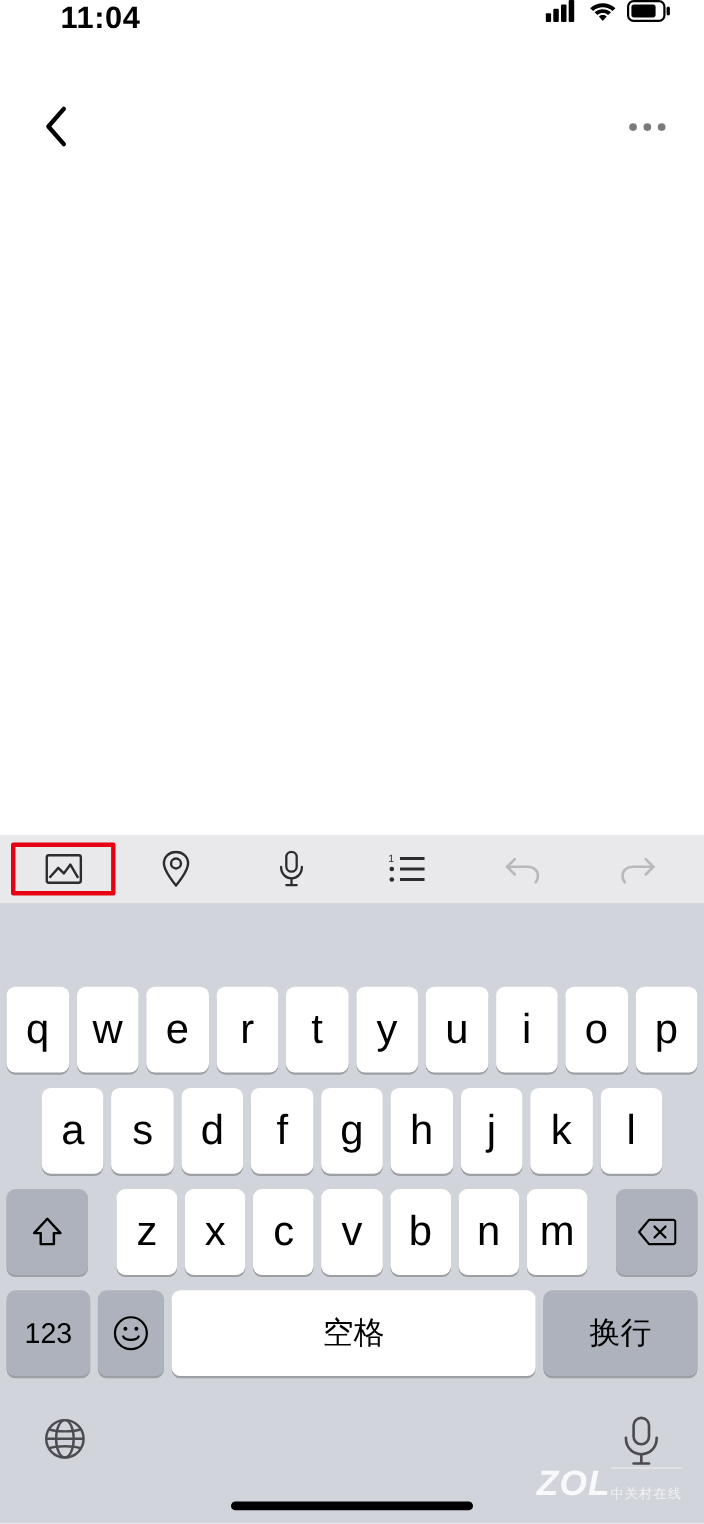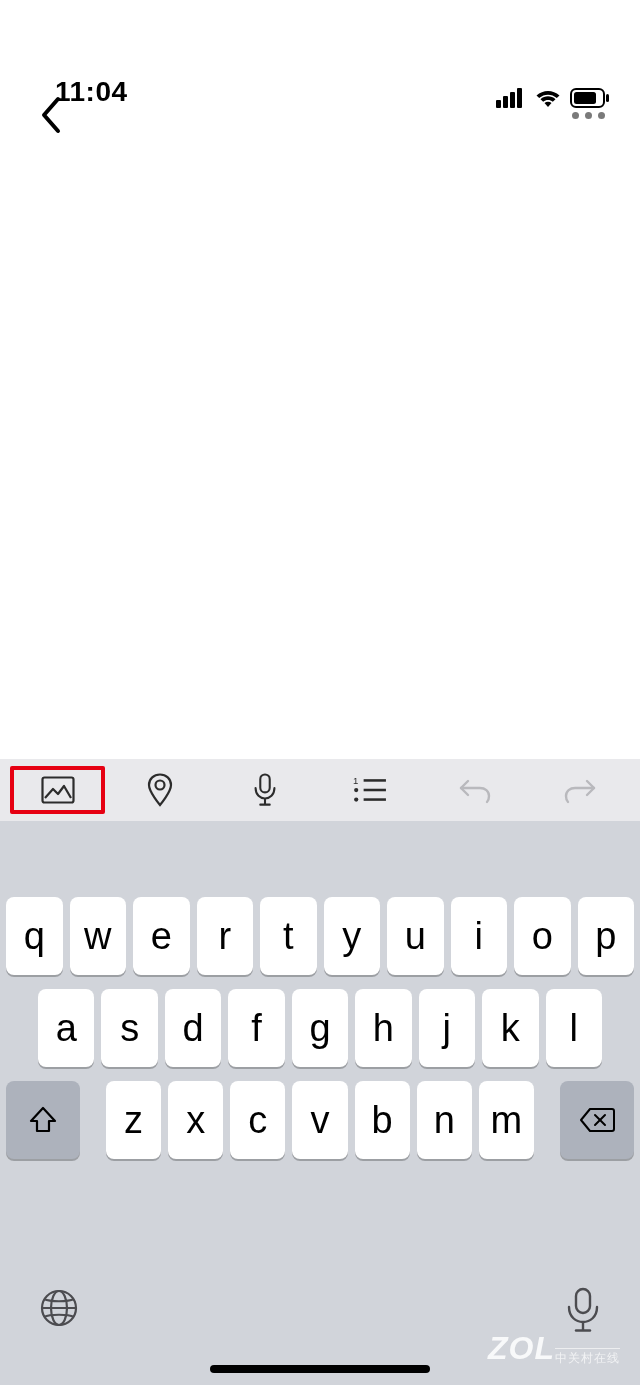--- a/index.html
+++ b/index.html
@@ -1,19 +1,19 @@
 <!DOCTYPE html>
 <html><head>
 <meta charset="utf-8">
 <style>
   * { margin:0; padding:0; box-sizing:border-box; font-family:-apple-system,"Helvetica Neue",sans-serif; }
   body { width:640px; height:1385px; background:#fff; position:relative; overflow:hidden; }
 
   
-  .status-bar { position:absolute; top:0; left:0; right:0; height:60px; display:flex; align-items:flex-end; justify-content:space-between; padding:0 30px 0 55px;margin-top:48px; }
+  .status-bar { position:absolute; top:0; left:0; right:0; height:60px; display:flex; align-items:flex-start; justify-content:space-between; padding:0 30px 0 55px; }
   .status-time { font-size:28px; font-weight:600; letter-spacing:0.5px; }
   .status-right { display:flex; align-items:center; gap:8px; }
 
   
   .nav-bar { position:absolute; top:85px; left:0; right:0; height:60px; display:flex; align-items:center; justify-content:space-between; padding:0 30px; }
   .back-chevron { width:40px; height:40px; display:flex; align-items:center; justify-content:center; }
   .more-dots { display:flex; gap:6px; padding-right:5px; }
   .more-dots span { width:7px; height:7px; border-radius:50%; background:#7a7a7a; }
 
   
@@ -39,21 +39,21 @@
   .key-123 { background:#adb2bc; flex:0 0 76px; font-size:26px; }
   .key-emoji { background:#adb2bc; flex:0 0 60px; }
   .key-space { background:#fff; flex:1; font-size:28px; }
   .key-return { background:#adb2bc; flex:0 0 140px; font-size:28px; }
 
   .kb-bottom { position:absolute; left:0; right:0; bottom:0; height:118px; display:flex; align-items:flex-start; justify-content:space-between; padding:20px 38px 0; }
   .home-indicator { position:absolute; bottom:12px; left:50%; transform:translateX(-50%); width:220px; height:8px; background:#000; border-radius:5px; }
 
   .watermark { position:absolute; bottom:18px; right:20px; display:flex; flex-direction:row; align-items:flex-end; }
   .watermark .wm-main { font-family:Arial,sans-serif; font-size:32px; font-weight:700; font-style:italic; color:rgba(255,255,255,0.85); letter-spacing:1px; }
-  .watermark .wm-sub { font-size:12px; color:rgba(255,255,255,0.7); letter-spacing:1px; margin-top:-4px; border-top:1px solid rgba(255,255,255,0.6); padding-top:1px; }
+  .watermark .wm-sub { font-size:12px; color:rgba(255,255,255,0.7); letter-spacing:1px; margin-top:-4px; border-top:1px solid rgba(255,255,255,0.6); padding-top:15px; }
 
   svg { display:block; }
 </style>
 </head>
 <body>
 
 <div class="status-bar">
   <div class="status-time">11:04</div>
   <div class="status-right">
     <svg width="30" height="20" viewBox="0 0 30 20">
@@ -176,20 +176,33 @@
       <div class="key">m</div>
       <div class="spacer"></div>
       <div class="key key-fn">
         <svg width="36" height="26" viewBox="0 0 36 26">
           <path d="M11 2 L33 2 C34 2 35 3 35 4 L35 22 C35 23 34 24 33 24 L11 24 L2 13 Z" stroke="#000" stroke-width="2" fill="none" stroke-linejoin="round"></path>
           <line x1="16" y1="8" x2="26" y2="18" stroke="#000" stroke-width="2" stroke-linecap="round"></line>
           <line x1="26" y1="8" x2="16" y2="18" stroke="#000" stroke-width="2" stroke-linecap="round"></line>
         </svg>
       </div>
     </div>
+    <div class="kb-row row4">
+      <div class="key key-123">123</div>
+      <div class="key key-emoji">
+        <svg width="34" height="34" viewBox="0 0 34 34">
+          <circle cx="17" cy="17" r="14.5" stroke="#000" stroke-width="2" fill="none"></circle>
+          <circle cx="12" cy="13" r="1.8" fill="#000"></circle>
+          <circle cx="22" cy="13" r="1.8" fill="#000"></circle>
+          <path d="M10 20 C12 24 22 24 24 20" stroke="#000" stroke-width="2" fill="none" stroke-linecap="round"></path>
+        </svg>
+      </div>
+      <div class="key key-space">空格</div>
+      <div class="key key-return">换行</div>
+    </div>
   </div>
 
   <div class="kb-bottom">
     <div>
       <svg width="42" height="42" viewBox="0 0 42 42">
         <circle cx="21" cy="21" r="17" stroke="#4c4c50" stroke-width="2.2" fill="none"></circle>
         <ellipse cx="21" cy="21" rx="8" ry="17" stroke="#4c4c50" stroke-width="2.2" fill="none"></ellipse>
         <line x1="4" y1="21" x2="38" y2="21" stroke="#4c4c50" stroke-width="2.2"></line>
         <path d="M6 12 C12 15 30 15 36 12" stroke="#4c4c50" stroke-width="2.2" fill="none"></path>
         <path d="M6 30 C12 27 30 27 36 30" stroke="#4c4c50" stroke-width="2.2" fill="none"></path>

